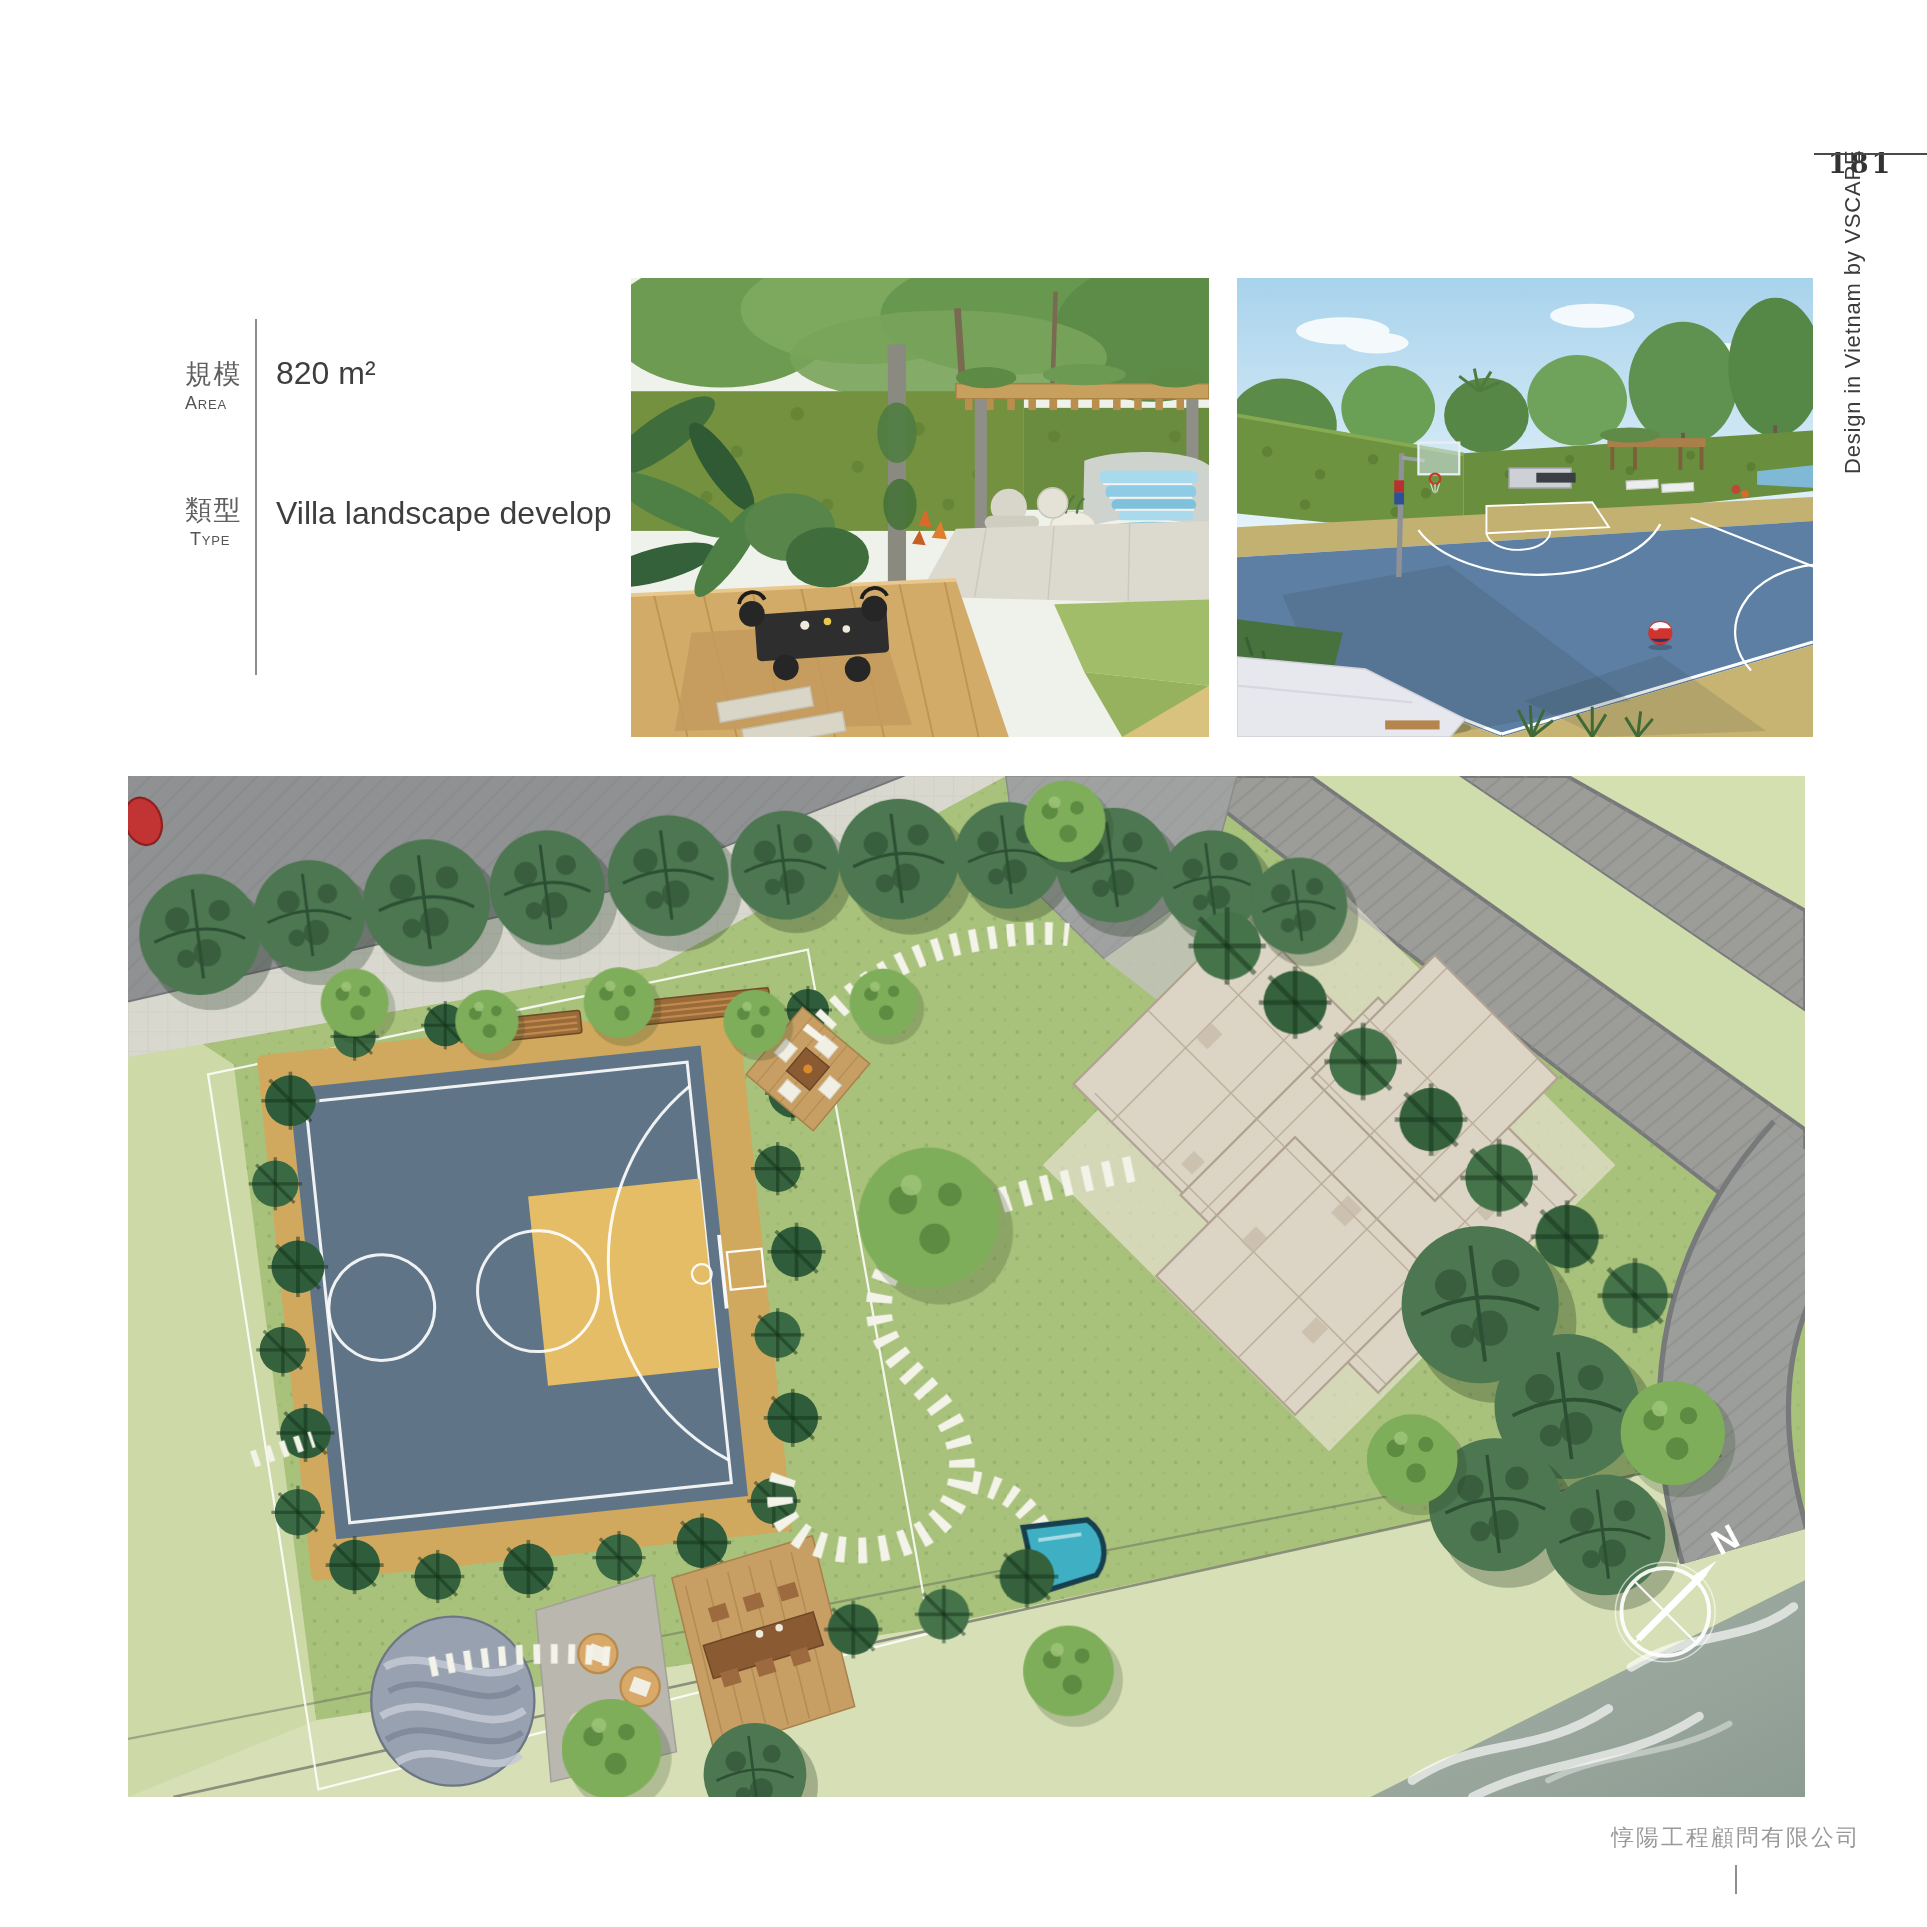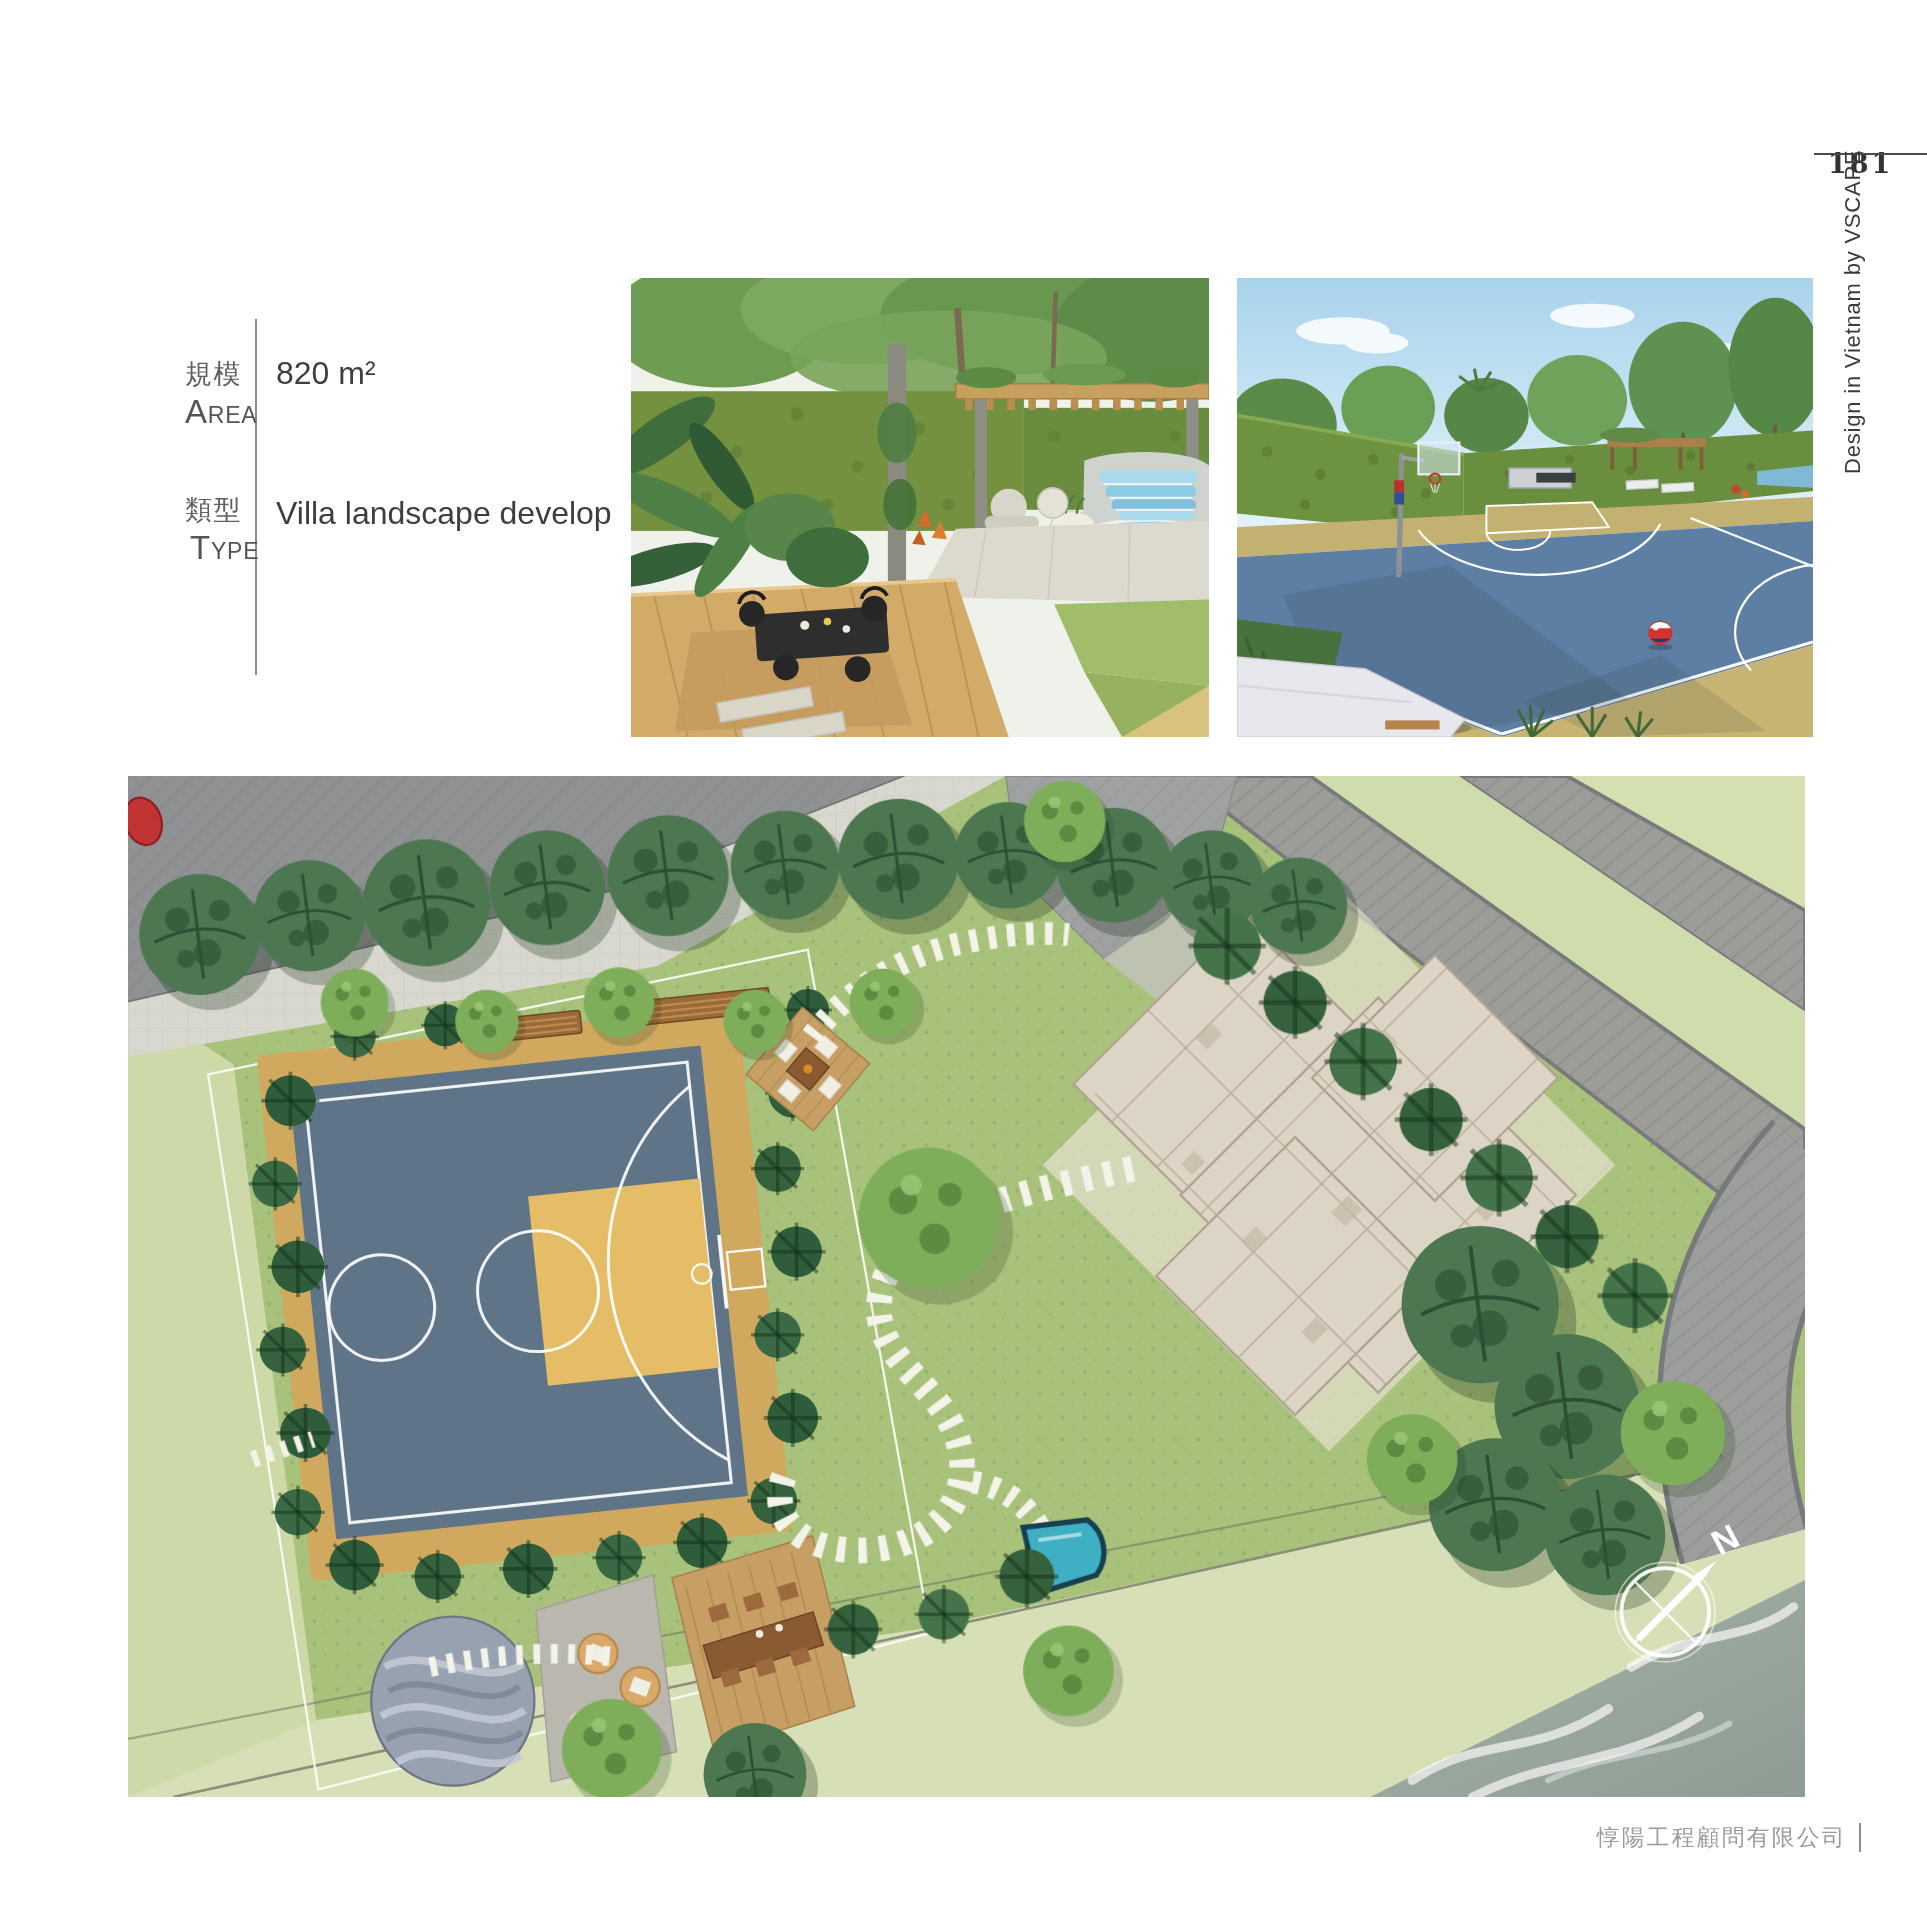--- a/index.html
+++ b/index.html
@@ -12,30 +12,30 @@
   .title-en{font-family:"Liberation Mono","DejaVu Sans Mono",monospace;font-weight:700;
             font-size:24px;color:#4a4a4a;margin-top:6px;letter-spacing:0;white-space:nowrap;}
   .pageno{position:absolute;left:1828px;top:113px;font-family:"DejaVu Serif","Liberation Serif",serif;
           font-weight:700;font-size:27px;letter-spacing:3px;color:#333;margin-top:35px;}
   .pageno-rule{position:absolute;left:1814px;top:153px;width:113px;height:2.3px;background:#4a4a4a;}
   .side-credit{position:absolute;left:1840px;top:157px;height:317px;
                writing-mode:vertical-rl;transform:rotate(180deg);
                font-size:22px;font-weight:300;color:#3b3b3b;letter-spacing:0.8px;white-space:nowrap;}
   .meta-rule{position:absolute;left:255px;top:319px;width:1.5px;height:356px;background:#8c8c8c;}
   .m-label-zh{position:absolute;font-size:27px;color:#5f5f5f;letter-spacing:1.5px;}
-  .m-label-en{position:absolute;font-size:33px;color:#555;font-variant:small-caps;letter-spacing:0.8px;}
+  .m-label-en{position:absolute;font-size:18px;color:#555;font-variant:small-caps;letter-spacing:0.8px;}
   .m-value{position:absolute;font-size:32px;font-weight:300;color:#3e3e3e;white-space:nowrap;}
   
   .fig{position:absolute;overflow:hidden;}
   .fig svg{display:block;width:100%;height:100%;}
   #fig-garden{left:631px;top:278px;width:578px;height:459px;}
   #fig-court{left:1237px;top:278px;width:576px;height:459px;}
   #fig-plan{left:128px;top:776px;width:1677px;height:1021px;}
   
-  .footer{position:absolute;top:1822px;right:66px;display:flex;align-items:center;gap:12px;}
+  .footer{position:absolute;top:1822px;right:66px;display:flex;align-items:center;gap:12px;flex-direction:column;}
   .footer-text{font-size:22.7px;color:#9a9a9a;letter-spacing:2.3px;}
   .footer-bar{width:2.3px;height:29px;background:#8f8f8f;}
 </style>
 </head>
 <body>
 
 <div class="page">
 
   <div class="pageno">181</div>
   <div class="pageno-rule"></div>

